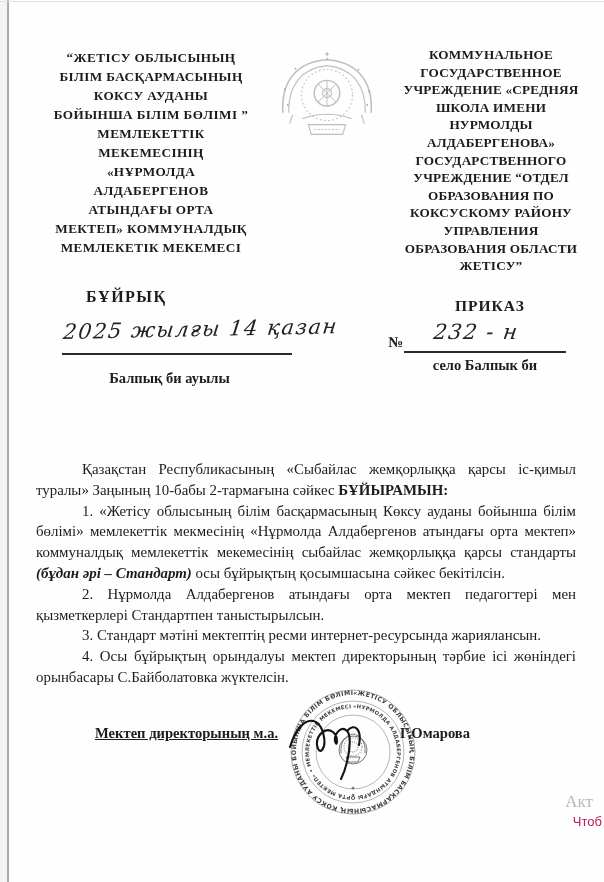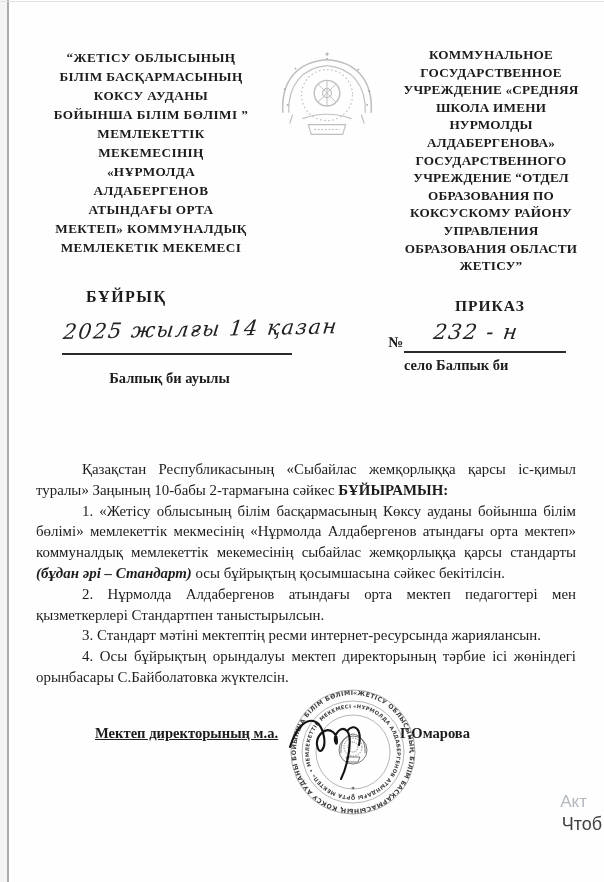--- a/index.html
+++ b/index.html
@@ -54,21 +54,21 @@
     text-align: center; font-weight: bold; font-size: 14.5px;
   }
   .num-sign { position: absolute; left: 388px; top: 334px; font-size: 15px; font-weight: bold; }
   .num-block {
     position: absolute; left: 404px; top: 320px; width: 162px; height: 33px;
     border-bottom: 2px solid #2a2a2a; padding-left: 28px; box-sizing: border-box;
   }
   .num-hand { transform: skewX(-8deg); transform-origin: left bottom; }
   .place-ru {
     position: absolute; left: 404px; top: 357px; width: 162px;
-    font-weight: bold; font-size: 14.5px;
+    text-align: center; font-weight: bold; font-size: 14.5px;
   }
 
   
   .doc-title {
     position: absolute; top: 407px; left: 60px; right: 28px; margin: 0;
     text-align: center; font-size: 14.8px; font-weight: bold;
   }
   .body {
     position: absolute; top: 459px; left: 36px; width: 540px;
     font-size: 14.9px; line-height: 20.8px; text-align: justify;
@@ -78,22 +78,22 @@
 
   
   .sig-role { position: absolute; left: 95px;  top: 725px; font-weight: bold; font-size: 14.6px; text-decoration: underline; }
   .sig-name { position: absolute; left: 400px; top: 725px; font-weight: bold; font-size: 14.6px; }
   .stamp { position: absolute; left: 288px; top: 687px; width: 130px; height: 130px; }
   .stamp svg { overflow: visible; display: block; }
   .stamp-ring-text { font-family: "DejaVu Sans", sans-serif; font-weight: bold; fill: #3f3f3f; }
 
   
   .watermark { position: absolute; right: 0; top: 792px; text-align: left; }
-  .wm1 { position: absolute; right: 17px; top: 0;   font-family: Liberation Sans, sans-serif; font-size: 17px; color: #b4b9bd; }
-  .wm2 { position: absolute; right: 2px; top: 22px; font-family: "Liberation Sans", sans-serif; font-size: 18px; color: #404040; }
+  .wm1 { position: absolute; right: 11px; top: 0;   font-family: Liberation Serif, serif; font-size: 17px; color: #b4b9bd; }
+  .wm2 { position: absolute; right: 2px; top: 22px; font-family: "Liberation Sans", sans-serif; font-size: 13px; color: #be185d; }
 </style>
 </head>
 <body>
 
 <div class="page">
 
   <div class="scan-strip"></div>
   <div class="scan-line"></div>
   <div class="scan-topline"></div>
 

